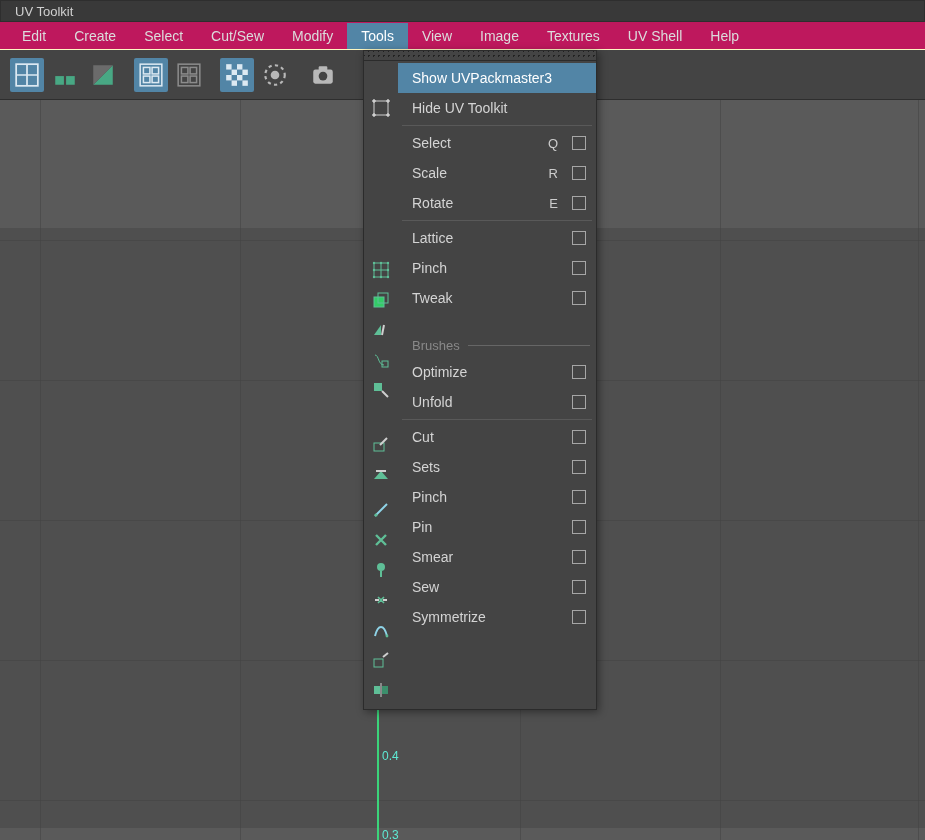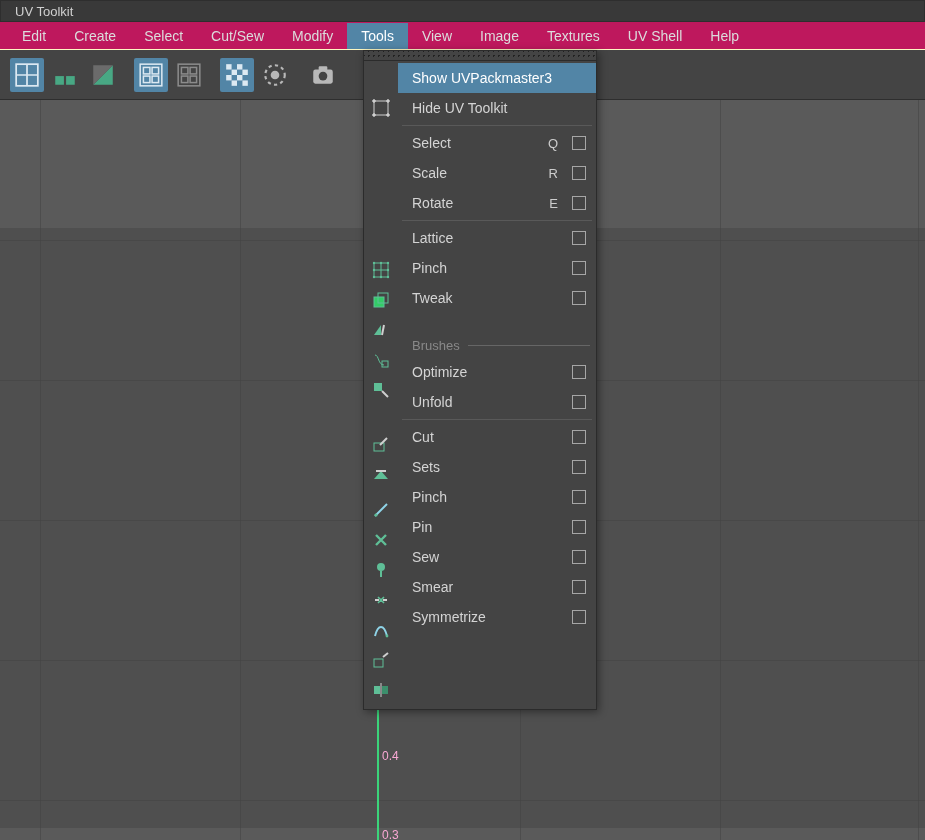--- a/index.html
+++ b/index.html
@@ -58,21 +58,21 @@
     background: #5a5a5a;
     overflow: hidden;
   }
   .vp-dark {
     position: absolute; left: 0; right: 0; top: 128px; height: 600px;
     background: #4f4f4f;
   }
   .grid-v { position: absolute; top: 0; bottom: 0; width: 1px; background: #454545; opacity: .6; }
   .grid-h { position: absolute; left: 0; right: 0; height: 1px; background: #454545; opacity: .6; }
   .axis-v { position:absolute; top:0; bottom:0; left:377px; width:2px; background:#3bd47a; }
-  .axis-lbl { position:absolute; left:382px; color:#f9a8d4; font-size:12px; }
+  .axis-lbl { position:absolute; left:382px; color:#5eead4; font-size:12px; }
   .dropdown {
     position: absolute;
     left: 363px;
     top: 50px;
     width: 234px;
     background: #444444;
     border: 1px solid #2b2b2b;
     box-shadow: 2px 2px 8px rgba(0,0,0,.4);
     padding-bottom: 4px;
   }
@@ -426,26 +426,26 @@
       </div>
       <div class="dd-row">
         <span>Pinch</span>
         <span class="opt"></span>
       </div>
       <div class="dd-row">
         <span>Pin</span>
         <span class="opt"></span>
       </div>
       <div class="dd-row">
+        <span>Smear</span>
+        <span class="opt"></span>
+      </div>
+      <div class="dd-row">
         <span>Sew</span>
         <span class="opt"></span>
       </div>
       <div class="dd-row">
-        <span>Smear</span>
-        <span class="opt"></span>
-      </div>
-      <div class="dd-row">
         <span>Symmetrize</span>
         <span class="opt"></span>
       </div>
     </div>
   </div>
 </div>
 
 </body></html>

